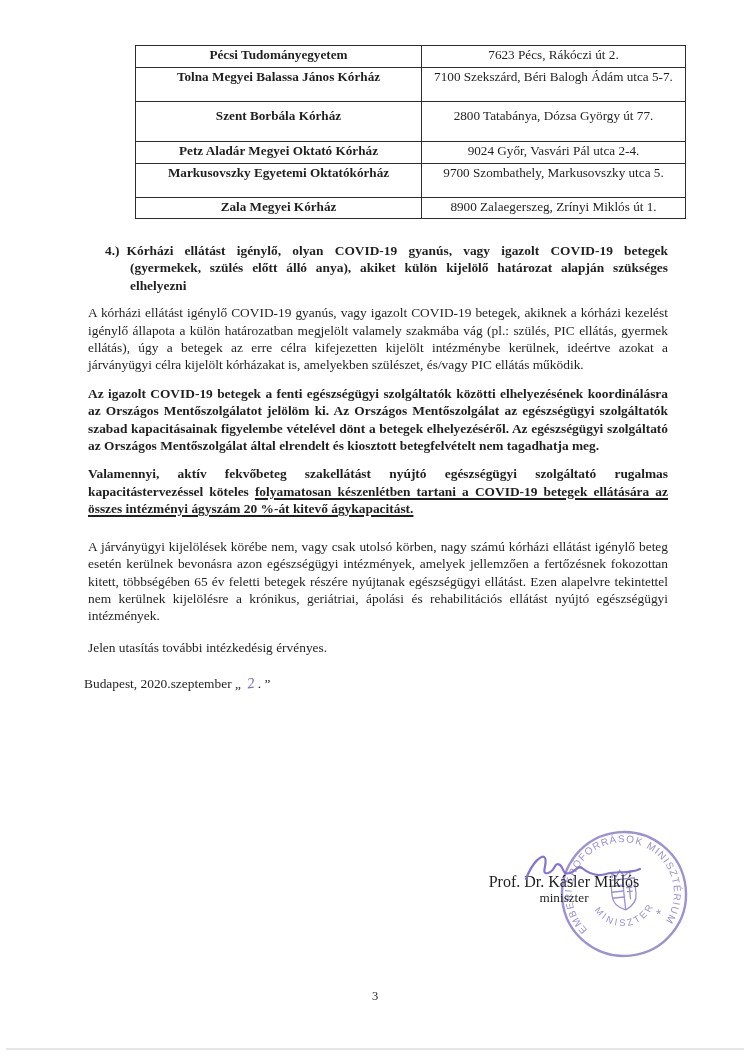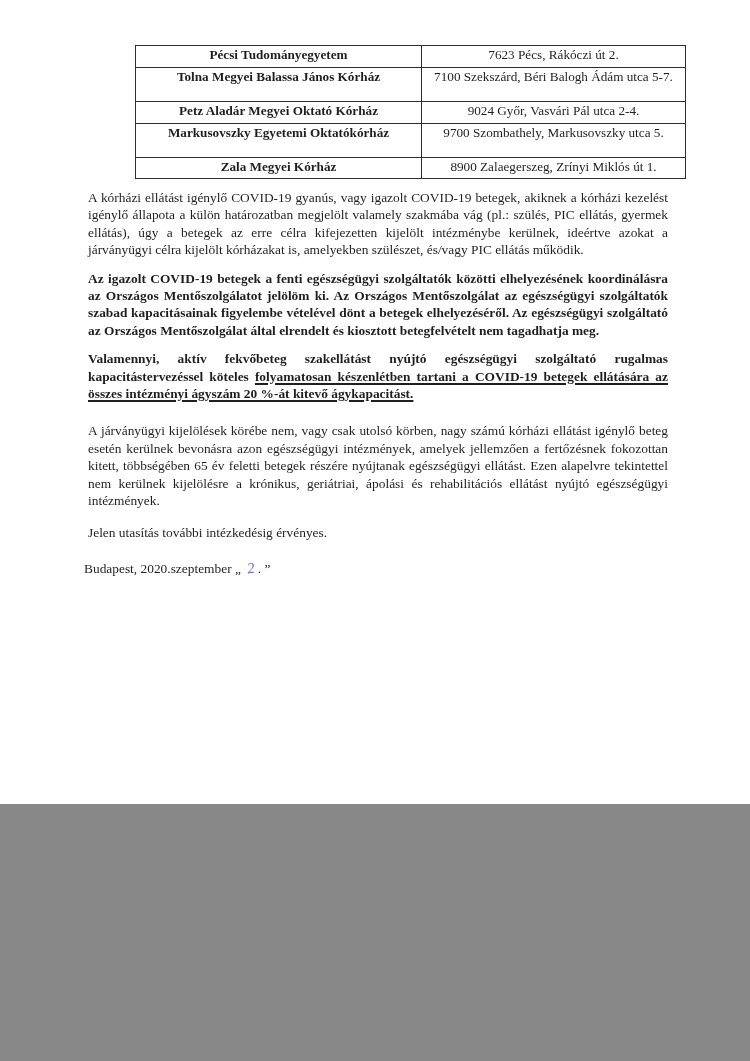--- a/index.html
+++ b/index.html
@@ -1,18 +1,18 @@
 <!DOCTYPE html>
 <html lang="hu"><head>
 <meta charset="utf-8">
 <style>
   html,body{margin:0;padding:0;background:#888;}
   .page{
     position:relative;
-    width:750px;height:804px;
+    width:750px;height:1061px;
     margin:0 auto;
     background:#ffffff;
     font-family:"Liberation Serif","DejaVu Serif",serif;
     color:#1f1f1f;
     font-size:13.4px;
     line-height:17.4px;
     box-sizing:border-box;
     padding:45px 82px 0 84px;
     overflow:hidden;
   }
@@ -89,35 +89,42 @@
   <table class="hospitals">
     <tbody>
       <tr class="rh22">
         <td class="hname">Pécsi Tudományegyetem</td>
         <td class="haddr">7623 Pécs, Rákóczi út 2.</td>
       </tr>
       <tr class="rh34">
         <td class="hname">Tolna Megyei Balassa János Kórház</td>
         <td class="haddr">7100 Szekszárd, Béri Balogh Ádám utca 5-7.</td>
       </tr>
+      <tr class="rh40 padtop">
+        <td class="hname">Szent Borbála Kórház</td>
+        <td class="haddr">2800 Tatabánya, Dózsa György út 77.</td>
+      </tr>
       <tr class="rh22">
         <td class="hname">Petz Aladár Megyei Oktató Kórház</td>
         <td class="haddr">9024 Győr, Vasvári Pál utca 2-4.</td>
       </tr>
       <tr class="rh34">
         <td class="hname">Markusovszky Egyetemi Oktatókórház</td>
         <td class="haddr">9700 Szombathely, Markusovszky utca 5.</td>
       </tr>
       <tr class="rh21">
         <td class="hname">Zala Megyei Kórház</td>
         <td class="haddr">8900 Zalaegerszeg, Zrínyi Miklós út 1.</td>
       </tr>
     </tbody>
   </table>
 
+  <div class="section-heading">
+    <span class="sec-num">4.)</span><span>Kórházi ellátást igénylő, olyan COVID-19 gyanús, vagy igazolt COVID-19 betegek (gyermekek, szülés előtt álló anya), akiket külön kijelölő határozat alapján szükséges elhelyezni</span>
+  </div>
 
   <p class="body">A kórházi ellátást igénylő COVID-19 gyanús, vagy igazolt COVID-19 betegek, akiknek a kórházi kezelést igénylő állapota a külön határozatban megjelölt valamely szakmába vág (pl.: szülés, PIC ellátás, gyermek ellátás), úgy a betegek az erre célra kifejezetten kijelölt intézménybe kerülnek, ideértve azokat a járványügyi célra kijelölt kórházakat is, amelyekben szülészet, és/vagy PIC ellátás működik.</p>
 
   <p class="body bold mt11">Az igazolt COVID-19 betegek a fenti egészségügyi szolgáltatók közötti elhelyezésének koordinálásra az Országos Mentőszolgálatot jelölöm ki. Az Országos Mentőszolgálat az egészségügyi szolgáltatók szabad kapacitásainak figyelembe vételével dönt a betegek elhelyezéséről. Az egészségügyi szolgáltató az Országos Mentőszolgálat által elrendelt és kiosztott betegfelvételt nem tagadhatja meg.</p>
 
   <p class="body bold mt11"><span>Valamennyi, aktív fekvőbeteg szakellátást nyújtó egészségügyi szolgáltató rugalmas kapacitástervezéssel köteles </span><span class="uline">folyamatosan készenlétben tartani a COVID-19 betegek ellátására az összes intézményi ágyszám 20 %-át kitevő ágykapacitást.</span></p>
 
   <p class="body mt20">A járványügyi kijelölések körébe nem, vagy csak utolsó körben, nagy számú kórházi ellátást igénylő beteg esetén kerülnek bevonásra azon egészségügyi intézmények, amelyek jellemzően a fertőzésnek fokozottan kitett, többségében 65 év feletti betegek részére nyújtanak egészségügyi ellátást. Ezen alapelvre tekintettel nem kerülnek kijelölésre a krónikus, geriátriai, ápolási és rehabilitációs ellátást nyújtó egészségügyi intézmények.</p>
 
 

